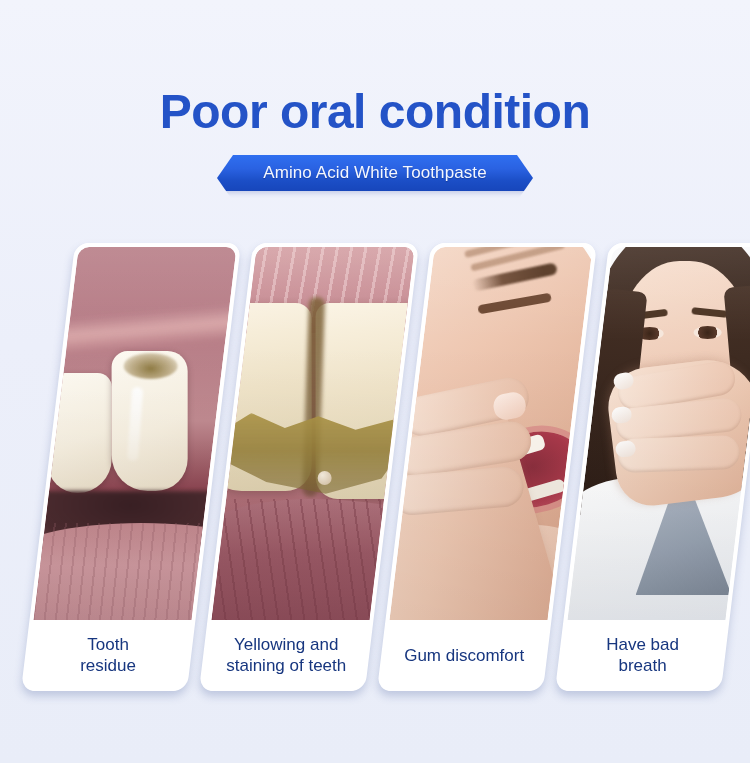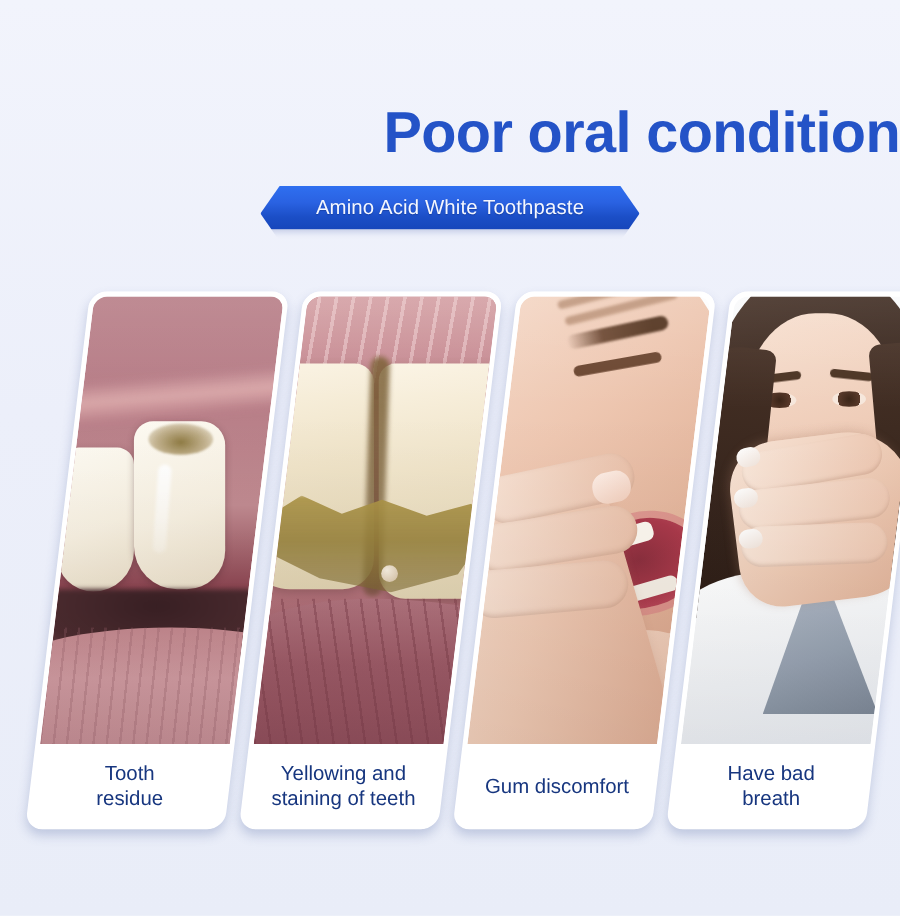--- a/index.html
+++ b/index.html
@@ -13,21 +13,21 @@
   }
   
   #page{
     position:absolute;inset:0;
     background:linear-gradient(180deg,#f2f4fc 0%,#eceffa 45%,#e9edf8 100%);
   }
 
   
   #heading{
     position:absolute;left:0;right:0;top:56px;
-    text-align:right;
+    text-align:center;
     font-size:48px;
     font-weight:bold;
     letter-spacing:-0.5px;
     color:#2453c7;
     line-height:1;
     white-space:nowrap;
   }
 
   
   #banner-wrap{

